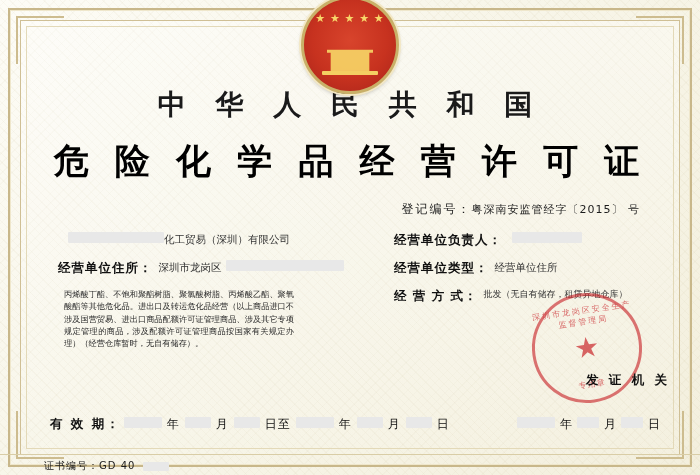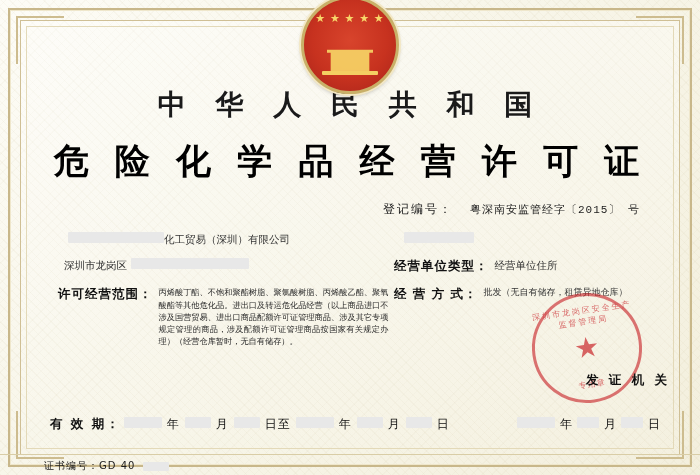--- a/index.html
+++ b/index.html
@@ -155,24 +155,23 @@
     display: flex;
     justify-content: flex-end;
     align-items: baseline;
     padding-right: 26px;
     font-size: 12px;
     color: #1c1c1c;
     font-family: "DejaVu Sans", "Liberation Sans", sans-serif;
   }
   .reg-label { letter-spacing: 2px; }
   .reg-value {
-    margin-left: 17px;
+    margin-left: 0;
     letter-spacing: 1px;
     font-size: 11px;
-    font-family: Liberation Mono, monospace;
   }
   .redact {
     display: inline-block;
     background: #e8e8e8;
     border-radius: 1px;
     vertical-align: middle;
   }
 
   .fields {
     margin-top: 14px;
@@ -366,42 +365,43 @@
     <div class="fields">
 
       <div class="field-row">
         <div class="col left">
           <span class="f-value">
             <span class="redact v1"></span>
             <span>化工贸易（深圳）有限公司</span>
           </span>
         </div>
         <div class="col right">
+          <span class="f-label">经营单位负责人：</span>
           <span class="f-value">
             <span class="redact v3"></span>
           </span>
         </div>
       </div>
 
       <div class="field-row">
         <div class="col left">
+          <span class="f-label">经营单位住所：</span>
           <span class="f-value">
             <span>深圳市龙岗区</span>
             <span class="redact v2"></span>
           </span>
         </div>
         <div class="col right">
           <span class="f-label">经营单位类型：</span>
           <span class="f-value">经营单位住所</span>
         </div>
       </div>
 
       <div class="field-row scope-row">
         <div class="col left">
-          <span class="f-label">许可经营范围：</span>
           <span class="scope-text">丙烯酸丁酯、不饱和聚酯树脂、聚氯酸树脂、丙烯酸乙酯、聚氧酸酯等其他危化品。进出口及转运危化品经营（以上商品进口不涉及国营贸易、进出口商品配额许可证管理商品、涉及其它专项规定管理的商品，涉及配额许可证管理商品按国家有关规定办理）（经营仓库暂时，无自有储存）。</span>
         </div>
         <div class="col right">
           <span class="f-label">经 营 方 式：</span>
           <span class="biz-mode-value">批发（无自有储存，租赁异地仓库）</span>
         </div>
       </div>
 
     </div>
   </div>

